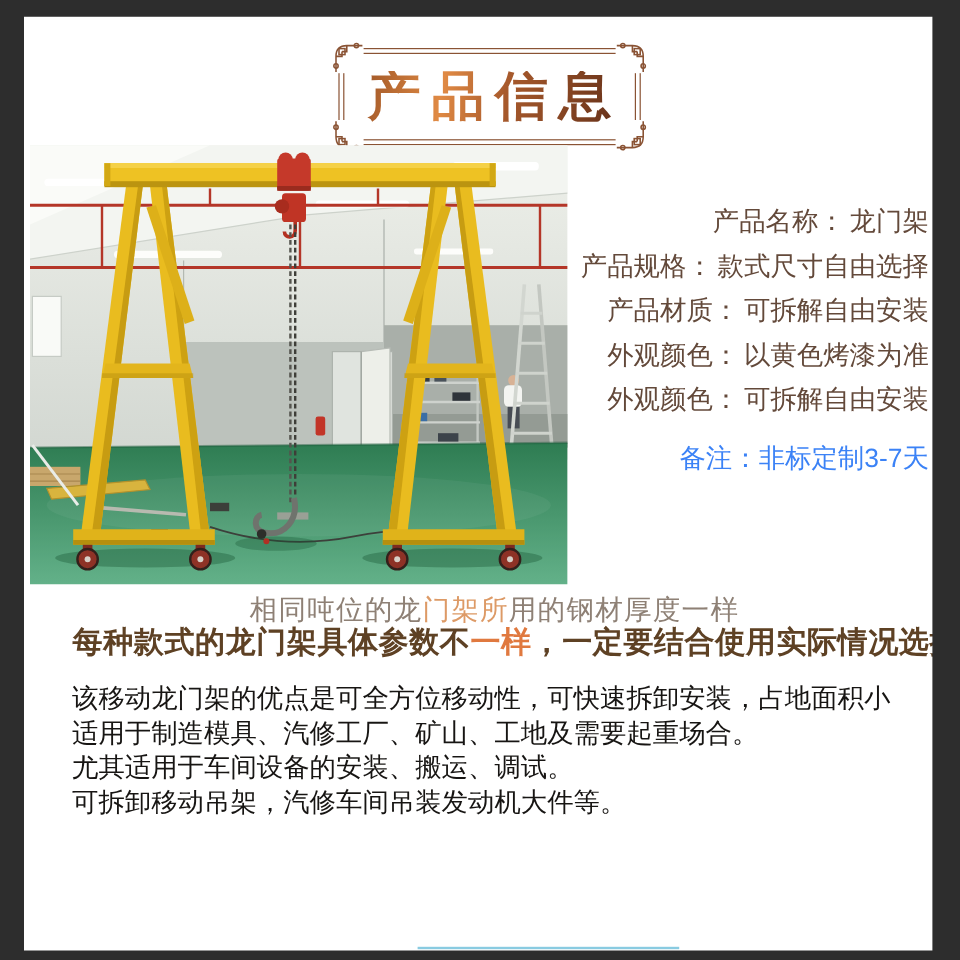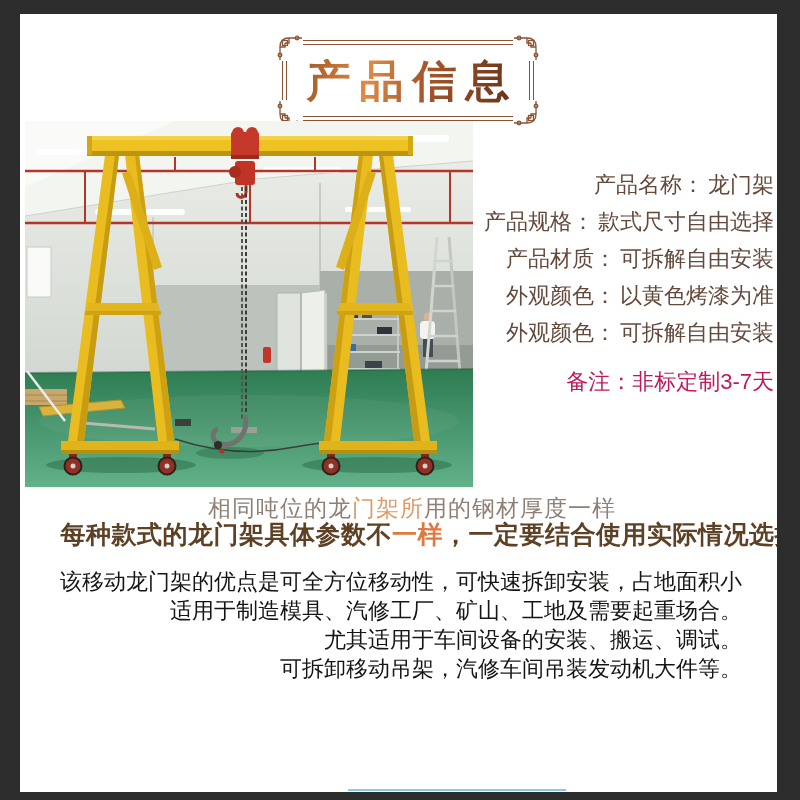--- a/index.html
+++ b/index.html
@@ -32,31 +32,31 @@
   .c-tr{right:-10px;top:-10px;transform:rotate(90deg);}
   .c-br{right:-10px;bottom:-10px;transform:rotate(180deg);}
   .c-bl{left:-10px;bottom:-10px;transform:rotate(270deg);}
   .corner svg{display:block;}
   
   .photo{position:absolute;left:25px;top:121px;width:448px;height:366px;}
   
   .specs{position:absolute;left:482px;top:166px;width:292px;font-size:22px;color:#63493a;text-align:right;}
   .spec-row{height:37px;line-height:37px;white-space:nowrap;}
   .spec-row .colon{margin-right:4px;}
-  .spec-note{margin-top:12px;height:37px;line-height:37px;color:#be185d;white-space:nowrap;}
+  .spec-note{margin-top:12px;height:37px;line-height:37px;color:#3b82f6;white-space:nowrap;}
   
   .caption{position:absolute;left:12px;top:493px;width:800px;text-align:center;
     font-size:23px;color:#8e8075;letter-spacing:1px;}
   .caption .em{color:#dd9a66;}
   .headline{position:absolute;left:0;top:518px;width:800px;text-align:right;
     font-size:25px;font-weight:700;color:#5e4124;letter-spacing:0.5px;}
   .headline .em{color:#e0793f;}
   
   .para{position:absolute;left:60px;font-size:22px;line-height:29px;color:#171513;}
-  .para span{display:block;white-space:nowrap;text-align:right;}
+  .para span{display:block;white-space:nowrap;}
   .para-1{top:567px;}
   .para-2{top:694px;}
   
   .blue-line{position:absolute;left:348px;top:789px;width:218px;height:2px;
     background:#74c2dc;opacity:.85;}
 </style>
 </head>
 <body>
 
 <div class="page">

